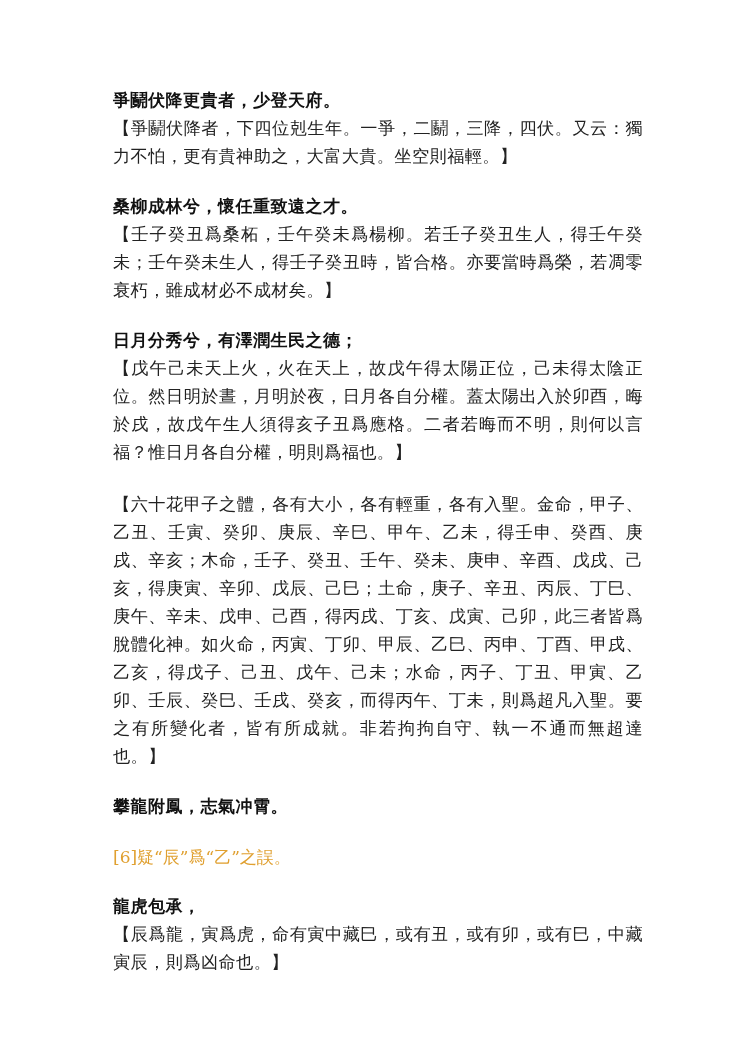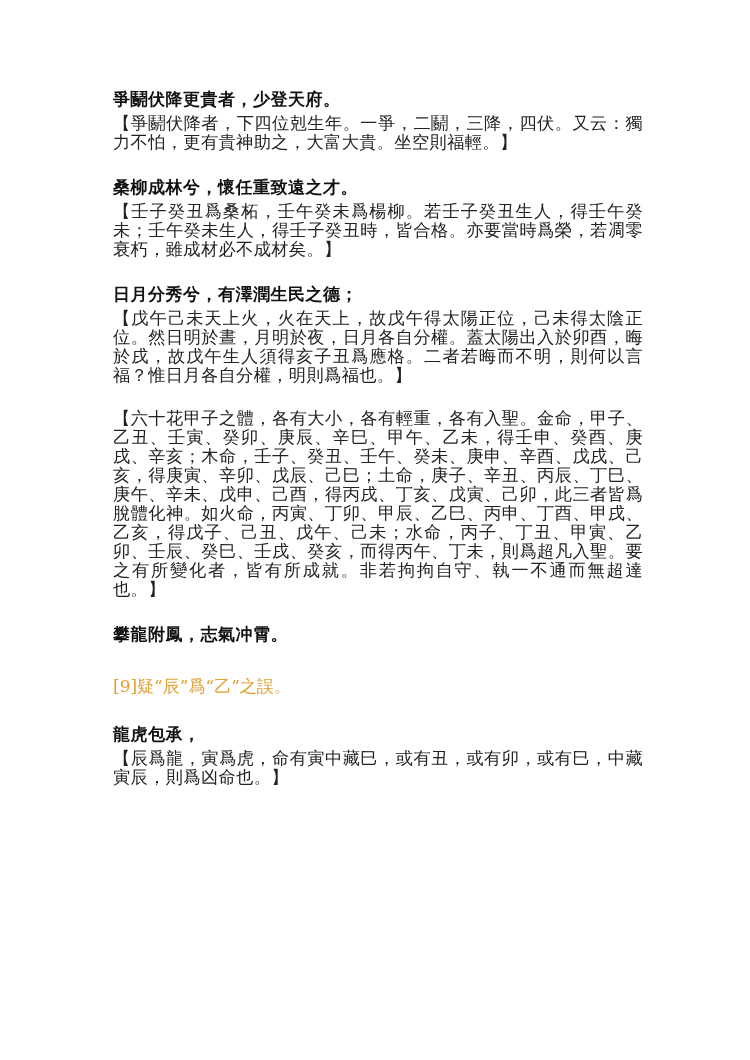--- a/index.html
+++ b/index.html
@@ -1,22 +1,22 @@
 <!DOCTYPE html>
 <html><head>
 <meta charset="utf-8">
 <style>
   html, body { margin:0; padding:0; background:#ffffff; }
   body { width:750px; height:1060px; position:relative; overflow:hidden;
          font-family: "DejaVu Serif", "Liberation Serif", serif; color:#1a1a1a; }
   .page { position:absolute; left:113px; top:88px; width:530px; }
   .section { margin:0 0 24px 0; }
-  .heading { font-family: Liberation Mono, monospace; font-weight:bold;
+  .heading { font-family: Liberation Sans, sans-serif; font-weight:bold;
              font-size:17px; line-height:26px; color:#111; letter-spacing:0.5px; }
-  .body-text { font-size:17.2px; line-height:19px; color:#222; text-align:justify;
+  .body-text { font-size:17.2px; line-height:28px; color:#222; text-align:justify;
                letter-spacing:0.4px; }
   .footnote { font-size:17px; line-height:26px; color:#e0a030; margin:0 0 24px 0; }
 </style>
 </head>
 <body>
 
 <div class="page">
   <div class="section">
     <div class="heading">爭鬬伏降更貴者，少登天府。</div>
     <div class="body-text">【爭鬬伏降者，下四位剋生年。一爭，二鬬，三降，四伏。又云：獨力不怕，更有貴神助之，大富大貴。坐空則福輕。】</div>
@@ -28,19 +28,19 @@
   <div class="section">
     <div class="heading">日月分秀兮，有澤潤生民之德；</div>
     <div class="body-text">【戊午己未天上火，火在天上，故戊午得太陽正位，己未得太陰正位。然日明於晝，月明於夜，日月各自分權。蓋太陽出入於卯酉，晦於戌，故戊午生人須得亥子丑爲應格。二者若晦而不明，則何以言福？惟日月各自分權，明則爲福也。】</div>
   </div>
   <div class="section">
     <div class="body-text">【六十花甲子之體，各有大小，各有輕重，各有入聖。金命，甲子、乙丑、壬寅、癸卯、庚辰、辛巳、甲午、乙未，得壬申、癸酉、庚戌、辛亥；木命，壬子、癸丑、壬午、癸未、庚申、辛酉、戊戌、己亥，得庚寅、辛卯、戊辰、己巳；土命，庚子、辛丑、丙辰、丁巳、庚午、辛未、戊申、己酉，得丙戌、丁亥、戊寅、己卯，此三者皆爲脫體化神。如火命，丙寅、丁卯、甲辰、乙巳、丙申、丁酉、甲戌、乙亥，得戊子、己丑、戊午、己未；水命，丙子、丁丑、甲寅、乙卯、壬辰、癸巳、壬戌、癸亥，而得丙午、丁未，則爲超凡入聖。要之有所變化者，皆有所成就。非若拘拘自守、執一不通而無超達也。】</div>
   </div>
   <div class="section">
     <div class="heading">攀龍附鳳，志氣冲霄。</div>
   </div>
-  <div class="footnote">[9]疑“辰”爲“乙”之誤。</div>
+  <div class="footnote">[6]疑“辰”爲“乙”之誤。</div>
   <div class="section">
     <div class="heading">龍虎包承，</div>
     <div class="body-text">【辰爲龍，寅爲虎，命有寅中藏巳，或有丑，或有卯，或有巳，中藏寅辰，則爲凶命也。】</div>
   </div>
 
 </div>
 
 </body></html>

